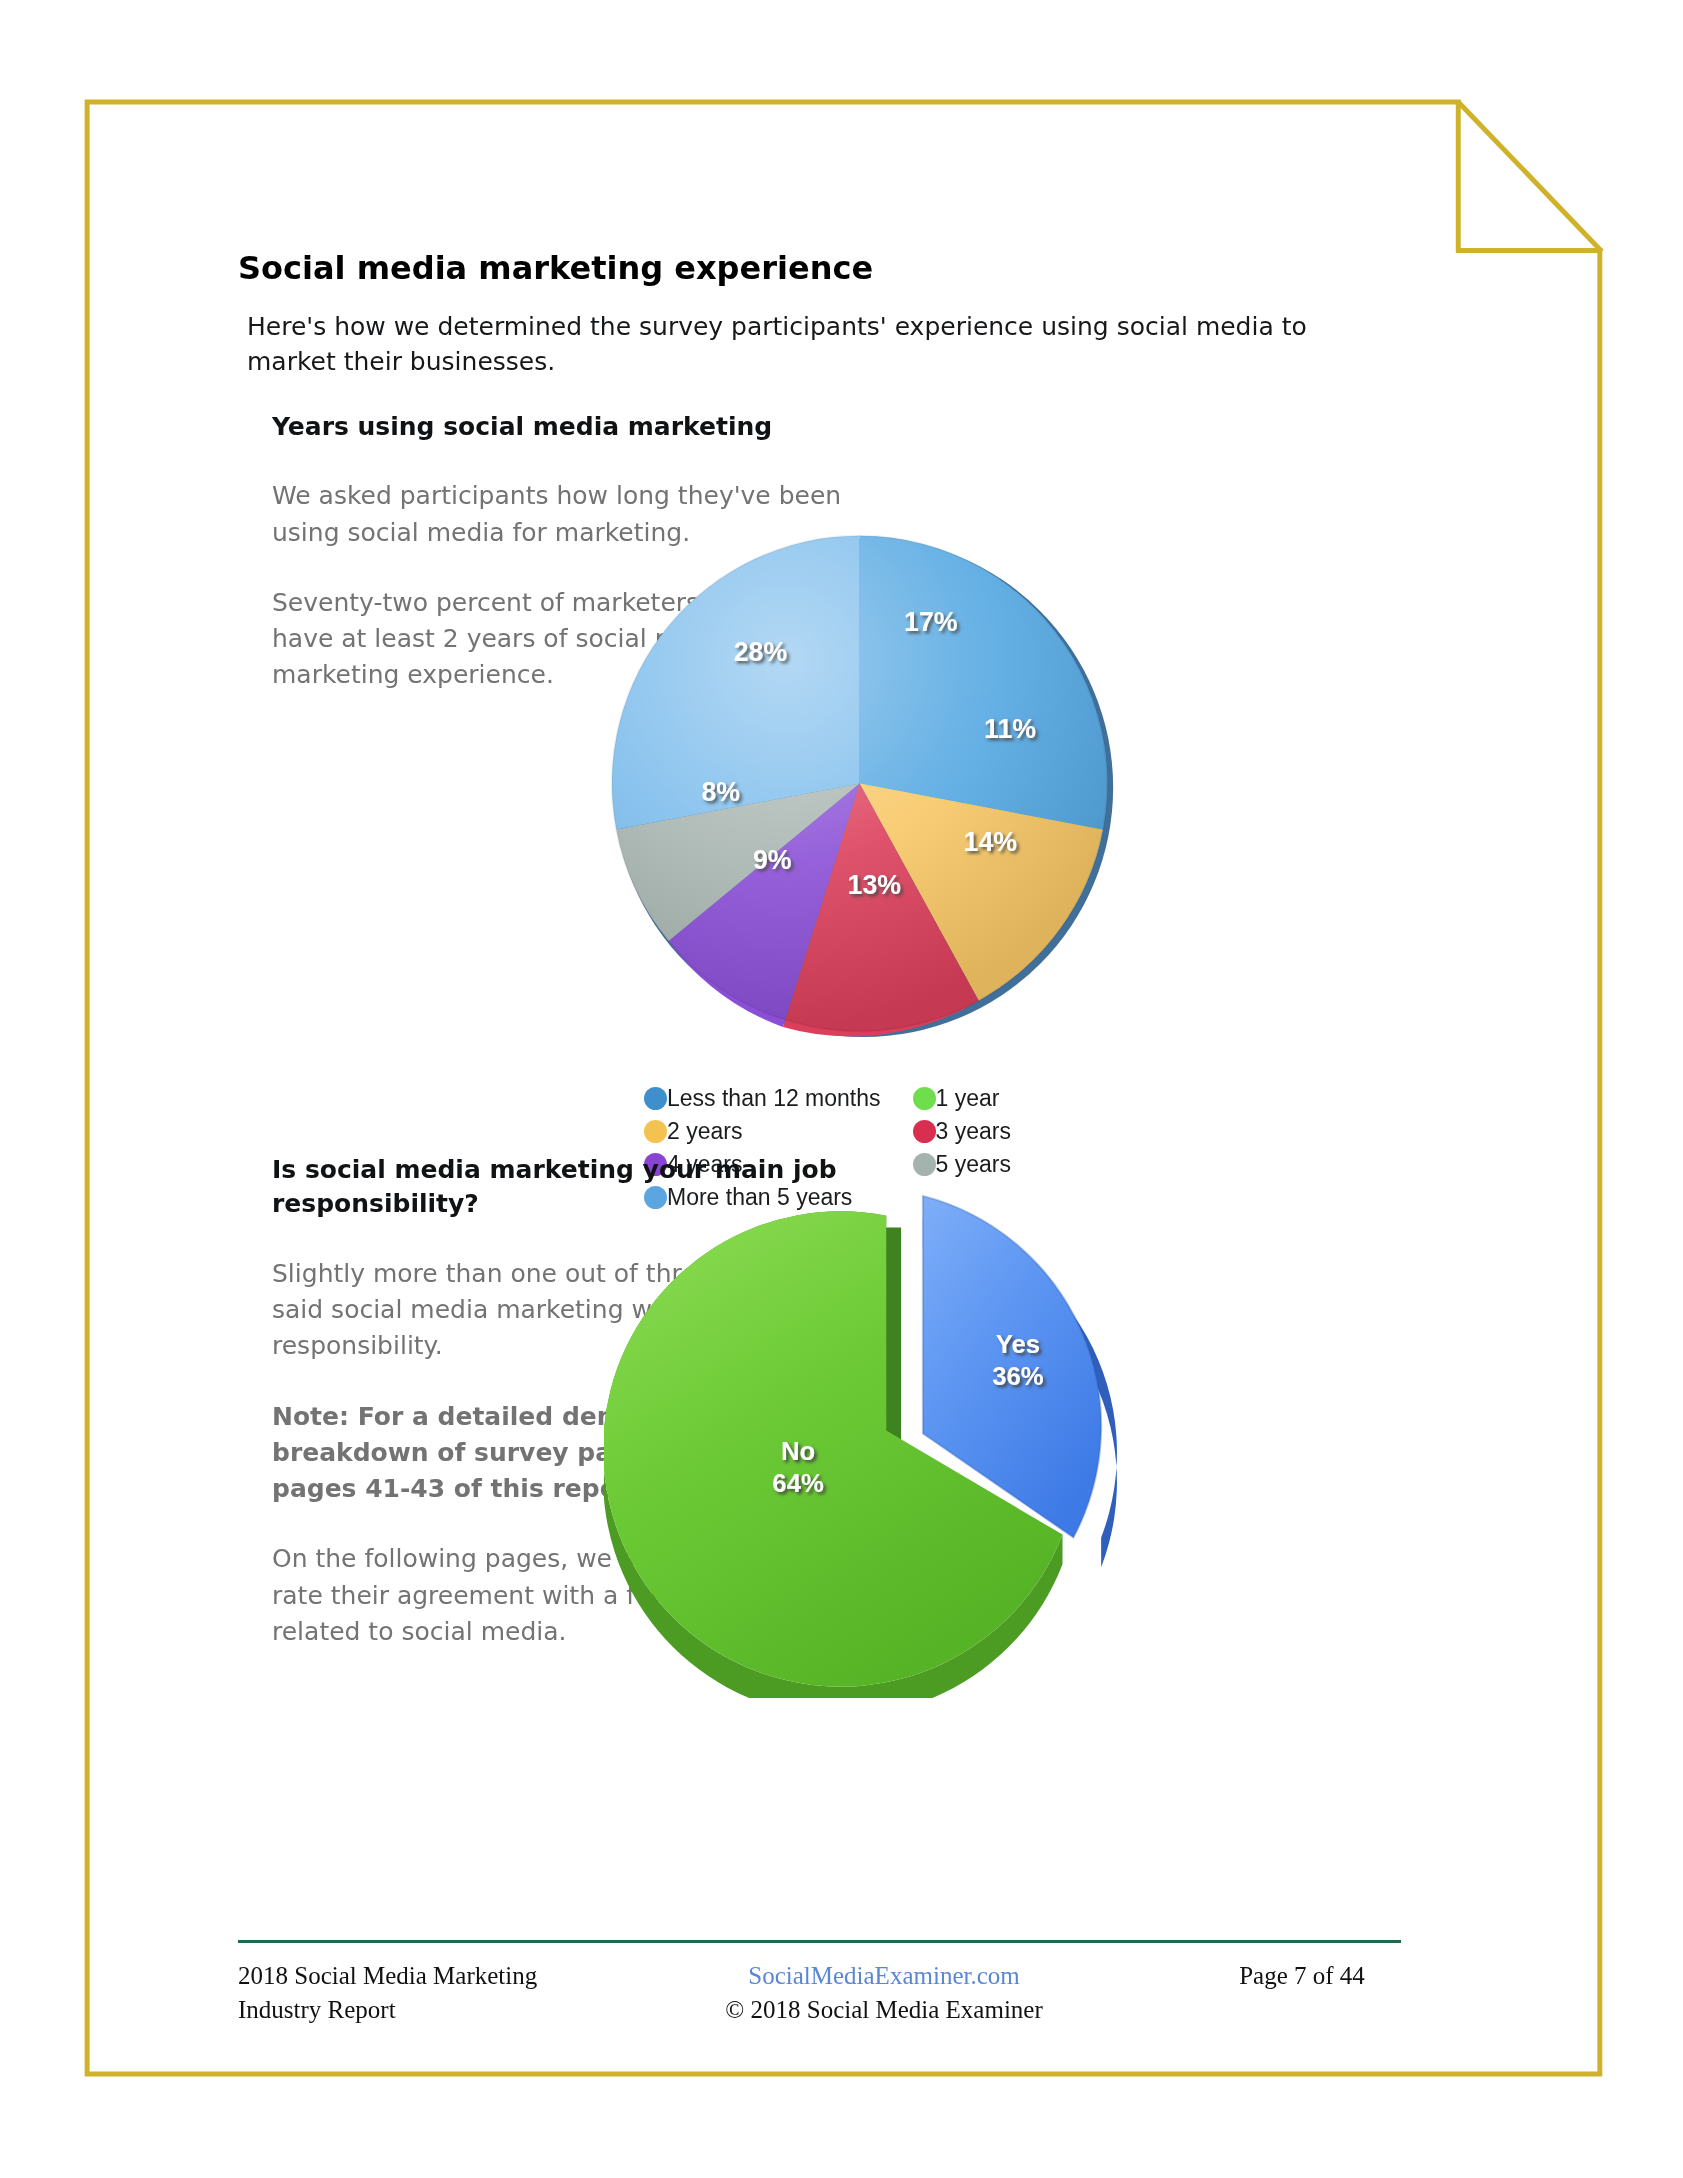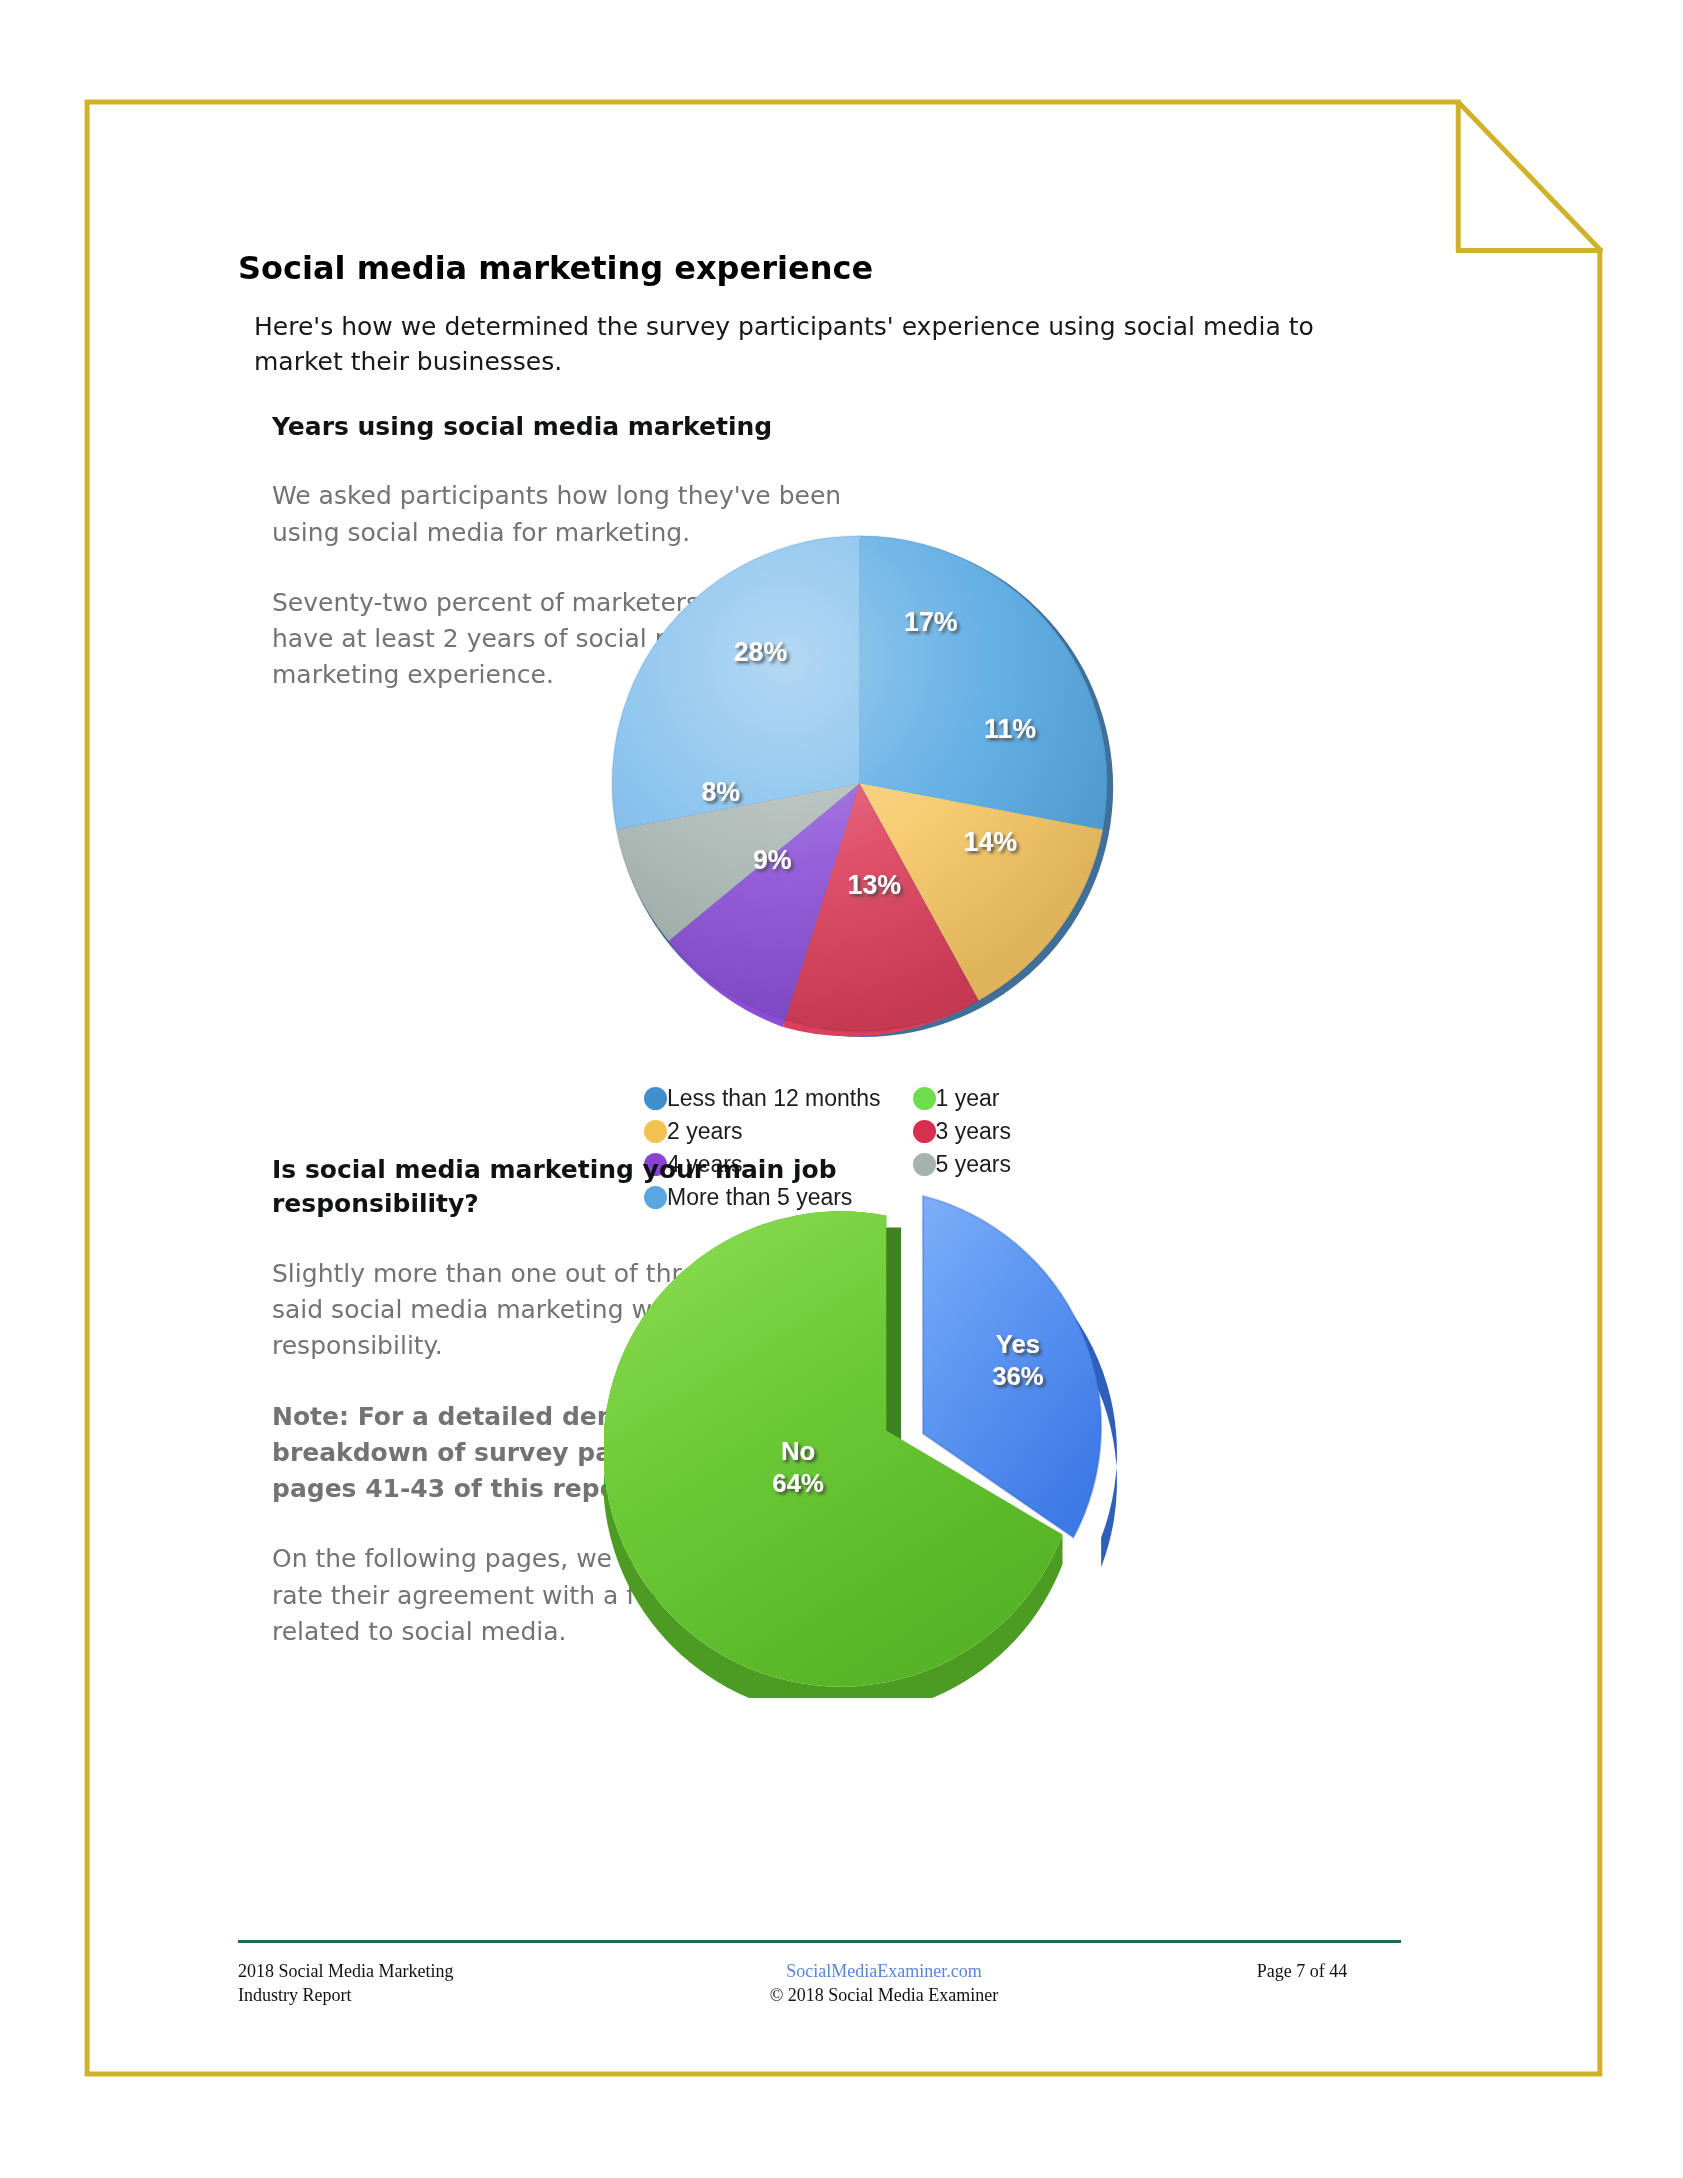--- a/index.html
+++ b/index.html
@@ -29,21 +29,21 @@
     left: 238px;
     top: 228px;
     width: 1168px;
   }
 
   .intro-para {
     font-size: 25px;
     line-height: 1.42;
     color: #16181a;
     width: 1129px;
-    margin: 0 0 30px 16px;
+    margin: 0 0 30px 9px;
   }
 
   
   .block { position: relative; }
 
   .left-col {
     width: 594px;
     margin-left: 34px;
   }
   .sec-heading {
@@ -99,21 +99,21 @@
   #footer-rule {
     height: 3px;
     background: #1c6b4a;
     width: 100%;
     margin-bottom: 16px;
   }
   #footer-cols {
     display: flex;
     justify-content: space-between;
     align-items: flex-start;
-    font-size: 18px;
+    font-size: 25px;
     color: #111;
     line-height: 1.35;
   }
   .f-left { width: 327px; }
   .f-center { text-align: center; flex: 1; }
   .f-right { width: 198px; text-align: center; }
   #footer-link { color: #5a86d6; }
 </style>
 </head>
 <body>

